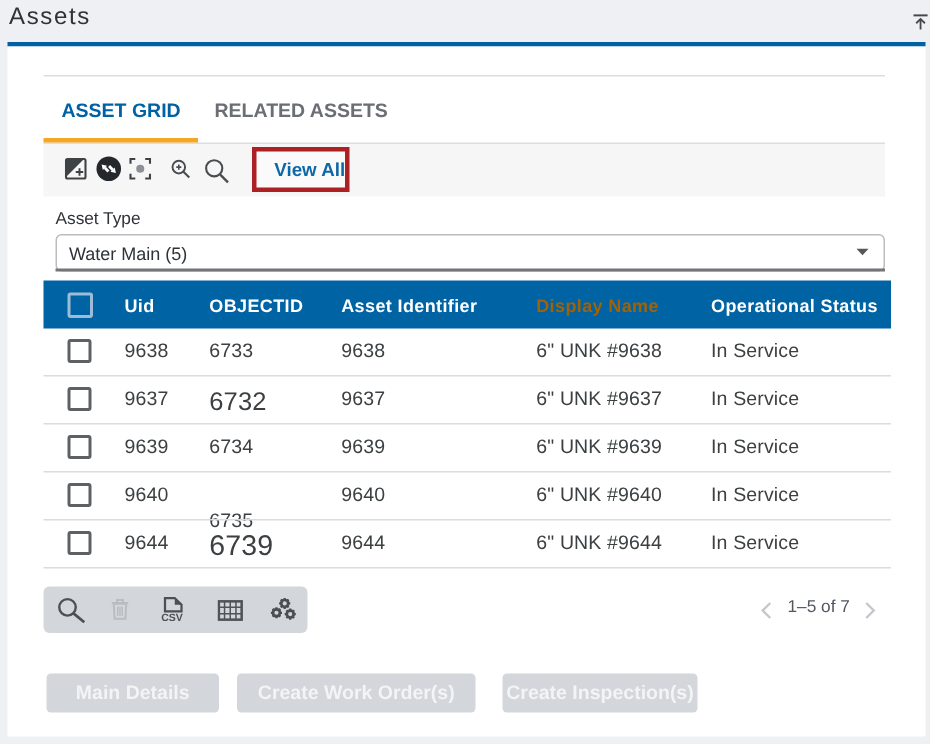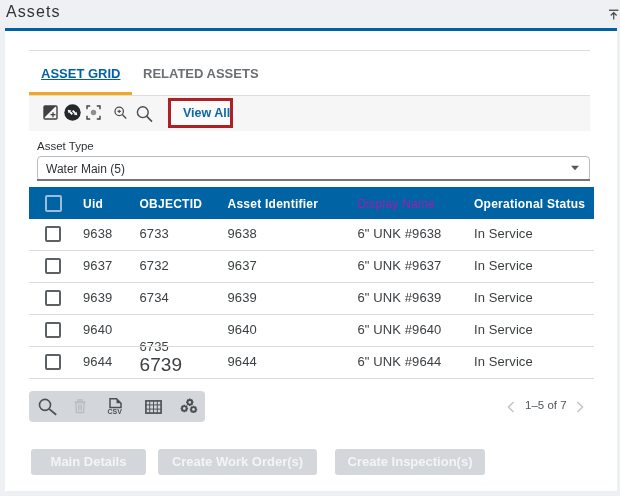--- a/index.html
+++ b/index.html
@@ -18,21 +18,21 @@
   </svg>
 
   <div class="abs" style="left:5px; top:28px; width:612px; height:3px; background:#0062a5;"></div>
 
   <div class="abs" style="left:5px; top:31px; width:612px; height:460px; background:#ffffff;"></div>
 
   <div class="abs" style="left:29px; top:50px; width:561px; height:1px; background:#dcdddf;"></div>
 
   <div class="abs" style="left:29px; top:95px; width:561px; height:1px; background:#dcdddf;"></div>
 
-  <div class="abs" style="left:41px; top:66px; font-size:13px; font-weight:bold; color:#0062a5;text-decoration:underline;">ASSET GRID</div>
+  <div class="abs" style="left:41px; top:66px; font-size:13px; font-weight:bold; color:#0062a5;">ASSET GRID</div>
   <div class="abs" style="left:143px; top:66px; font-size:13px; font-weight:bold; color:#6b6e73;">RELATED ASSETS</div>
 
   <div class="abs" style="left:29px; top:92px; width:103px; height:3px; background:#f5a623;"></div>
 
   <div class="abs" style="left:29px; top:96px; width:561px; height:35px; background:#f6f6f7;"></div>
 
   <svg class="abs" style="left:43px; top:105px;" width="15" height="15" viewBox="0 0 15 15">
     <path d="M13 1 L1 13 L1 1 Z" fill="#3f4245"></path>
     <rect x="1" y="1" width="13" height="13" rx="1" fill="none" stroke="#3f4245" stroke-width="1.4"></rect>
     <path d="M10 7.2 L10 12.2 M7.5 9.7 L12.5 9.7" stroke="#3f4245" stroke-width="1.3"></path>
@@ -77,34 +77,34 @@
   <div class="abs" style="left:46px; top:162px; font-size:12px; color:#2f3337;">Water Main (5)</div>
   <svg class="abs" style="left:570px; top:165px;" width="10" height="6" viewBox="0 0 10 6">
     <path d="M1 0.8 L9 0.8 L5 5.2 Z" fill="#54575b"></path>
   </svg>
 
   <div class="abs" style="left:29px; top:187px; width:565px; height:31.5px; background:#0063a4;"></div>
   <div class="abs" style="left:45px; top:195px; width:17px; height:17px; border:2px solid #9cbcd7; border-radius:2px;"></div>
   <div class="abs" style="left:83px; top:196.5px; font-size:12px; font-weight:bold; letter-spacing:0.25px; color:#ffffff;">Uid</div>
   <div class="abs" style="left:139.5px; top:196.5px; font-size:12px; font-weight:bold; letter-spacing:0.25px; color:#ffffff;">OBJECTID</div>
   <div class="abs" style="left:227.5px; top:196.5px; font-size:12px; font-weight:bold; letter-spacing:0.25px; color:#ffffff;">Asset Identifier</div>
-  <div class="abs" style="left:357.5px; top:196.5px; font-size:12px; font-weight:normal; letter-spacing:0.25px; color:#a21caf;">Display Name</div>
+  <div class="abs" style="left:357.5px; top:196.5px; font-size:12px; font-weight:bold; letter-spacing:0.25px; color:#a16207;">Display Name</div>
   <div class="abs" style="left:474px; top:196.5px; font-size:12px; font-weight:bold; letter-spacing:0.25px; color:#ffffff;">Operational Status</div>
 
   <div id="rows">
     <div class="abs" style="left:45px; top:226.4px; width:16px; height:16px; border:2px solid #5c6165; border-radius:2px;"></div>
     <div class="abs" style="left:83px; top:226.4px; font-size:13px; letter-spacing:0.1px; color:#3c4043;">9638</div>
     <div class="abs" style="left:139.5px; top:226.4px; font-size:13px; letter-spacing:0.1px; color:#3c4043;">6733</div>
     <div class="abs" style="left:227.5px; top:226.4px; font-size:13px; letter-spacing:0.1px; color:#3c4043;">9638</div>
     <div class="abs" style="left:357.5px; top:226.4px; font-size:13px; letter-spacing:0.1px; color:#3c4043;">6" UNK #9638</div>
     <div class="abs" style="left:474px; top:226.4px; font-size:13px; letter-spacing:0.1px; color:#3c4043;">In Service</div>
     <div class="abs" style="left:29px; top:250.4px; width:565px; height:1px; background:#dadcde;"></div>
     <div class="abs" style="left:45px; top:258.4px; width:16px; height:16px; border:2px solid #5c6165; border-radius:2px;"></div>
     <div class="abs" style="left:83px; top:258.4px; font-size:13px; letter-spacing:0.1px; color:#3c4043;">9637</div>
-    <div class="abs" style="left:139.5px; top:258.4px; font-size:13px; letter-spacing:0.1px; color:#3c4043;">6732</div>
+    <div class="abs" style="left:139.5px; top:258.4px; font-size:17px; letter-spacing:0.1px; color:#3c4043;">6732</div>
     <div class="abs" style="left:227.5px; top:258.4px; font-size:13px; letter-spacing:0.1px; color:#3c4043;">9637</div>
     <div class="abs" style="left:357.5px; top:258.4px; font-size:13px; letter-spacing:0.1px; color:#3c4043;">6" UNK #9637</div>
     <div class="abs" style="left:474px; top:258.4px; font-size:13px; letter-spacing:0.1px; color:#3c4043;">In Service</div>
     <div class="abs" style="left:29px; top:282.4px; width:565px; height:1px; background:#dadcde;"></div>
     <div class="abs" style="left:45px; top:290.4px; width:16px; height:16px; border:2px solid #5c6165; border-radius:2px;"></div>
     <div class="abs" style="left:83px; top:290.4px; font-size:13px; letter-spacing:0.1px; color:#3c4043;">9639</div>
     <div class="abs" style="left:139.5px; top:290.4px; font-size:13px; letter-spacing:0.1px; color:#3c4043;">6734</div>
     <div class="abs" style="left:227.5px; top:290.4px; font-size:13px; letter-spacing:0.1px; color:#3c4043;">9639</div>
     <div class="abs" style="left:357.5px; top:290.4px; font-size:13px; letter-spacing:0.1px; color:#3c4043;">6" UNK #9639</div>
     <div class="abs" style="left:474px; top:290.4px; font-size:13px; letter-spacing:0.1px; color:#3c4043;">In Service</div>
@@ -170,13 +170,13 @@
   <svg class="abs" style="left:506.5px; top:401px;" width="8" height="12" viewBox="0 0 8 12">
     <path d="M6.5 1 L1.5 6 L6.5 11" fill="none" stroke="#c3c7cd" stroke-width="1.6"></path>
   </svg>
   <div class="abs" style="left:525px; top:399px; font-size:11.5px; color:#50565e;">1–5 of 7</div>
   <svg class="abs" style="left:575.5px; top:401px;" width="8" height="12" viewBox="0 0 8 12">
     <path d="M1.5 1 L6.5 6 L1.5 11" fill="none" stroke="#c3c7cd" stroke-width="1.6"></path>
   </svg>
 
   <div class="abs" style="left:31px; top:449px; width:115px; height:26px; background:#d3d6da; border-radius:3px; line-height:26px; text-align:center; font-size:13px; font-weight:bold; color:#f2f4f6;">Main Details</div>
   <div class="abs" style="left:158px; top:449px; width:159px; height:26px; background:#d3d6da; border-radius:3px; line-height:26px; text-align:center; font-size:13px; font-weight:bold; color:#f2f4f6;">Create Work Order(s)</div>
-  <div class="abs" style="left:335px; top:449px; width:150px; height:26px; background:#d3d6da; border-radius:3px; line-height:26px; text-align:center; font-size:13px; font-weight:bold; color:#f2f4f6;">Create Inspection(s)</div>
+  <div class="abs" style="left:335px; top:449px; width:130px; height:26px; background:#d3d6da; border-radius:3px; line-height:26px; text-align:center; font-size:13px; font-weight:bold; color:#f2f4f6;">Create Inspection(s)</div>
 
 </body></html>

